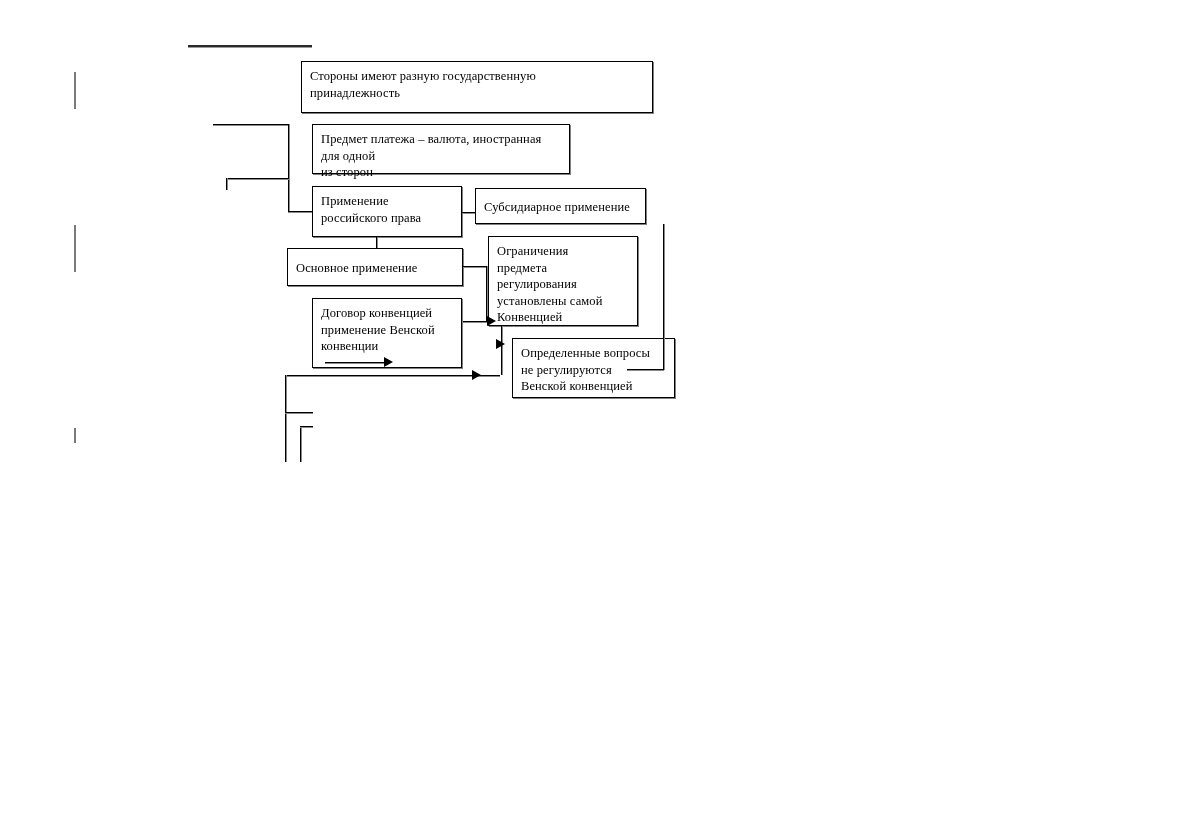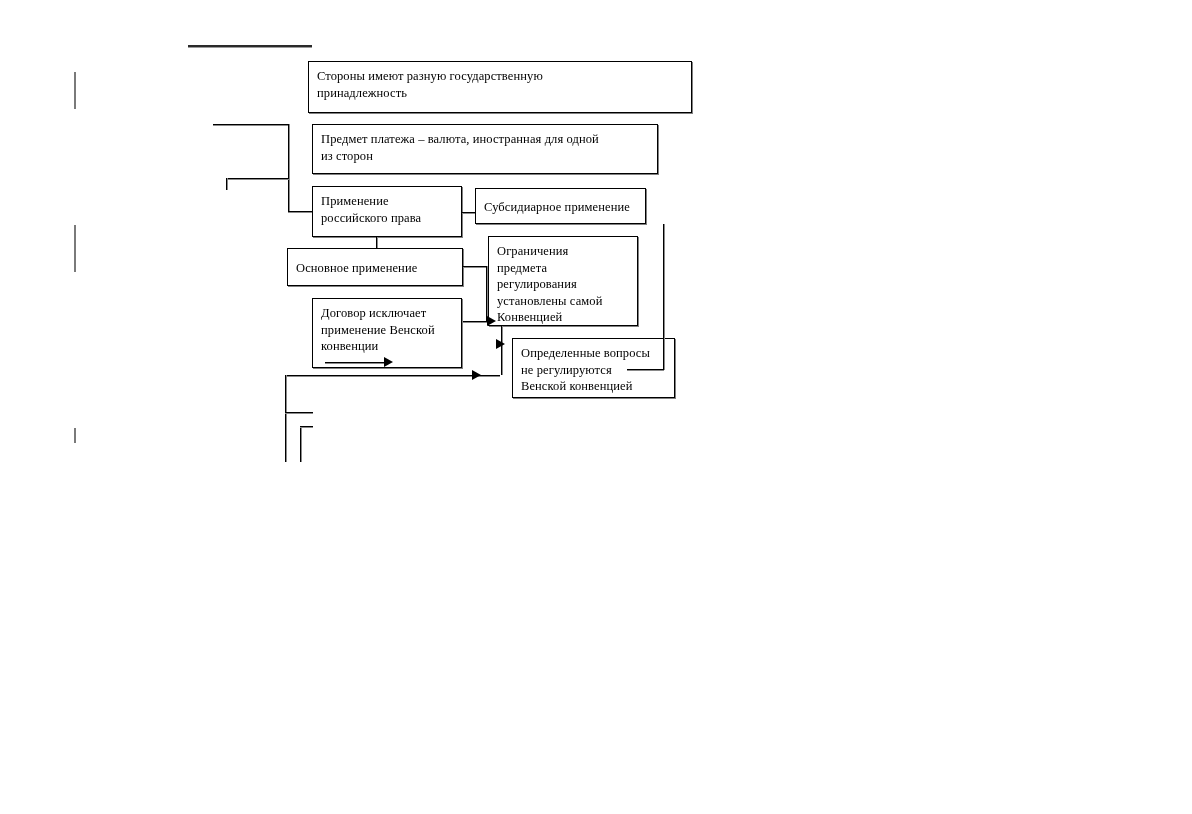--- a/index.html
+++ b/index.html
@@ -85,24 +85,24 @@
   <div class="hline" style="left:213px; top:124px; width:76px;"></div>
 
   <div class="vline" style="left:288px; top:124px; height:88px;"></div>
 
   <div class="hline" style="left:226px; top:178px; width:63px;"></div>
 
   <div class="vline" style="left:226px; top:178px; height:12px;"></div>
 
   <div class="hline" style="left:288px; top:211px; width:25px;"></div>
 
-  <div class="node" style="left:308px; top:61px; width:384px; height:52px;">Стороны имеют разную государственную
+  <div class="node" style="left:301px; top:61px; width:352px; height:52px;">Стороны имеют разную государственную
 принадлежность</div>
 
-  <div class="node" style="left:312px; top:124px; width:346px; height:50px;">Предмет платежа – валюта, иностранная для одной
+  <div class="node" style="left:312px; top:124px; width:258px; height:50px;">Предмет платежа – валюта, иностранная для одной
 из сторон</div>
 
   <div class="node" style="left:312px; top:186px; width:150px; height:51px;">Применение
 российского права</div>
 
   <div class="hline" style="left:462px; top:212px; width:14px;"></div>
 
   <div class="node vcenter" style="left:475px; top:188px; width:171px; height:36px;">Субсидиарное применение</div>
 
   <div class="vline" style="left:376px; top:237px; height:11px;"></div>
@@ -113,21 +113,21 @@
 предмета
 регулирования
 установлены самой
 Конвенцией</div>
 
   <div class="hline" style="left:463px; top:266px; width:24px;"></div>
   <div class="vline" style="left:486px; top:266px; height:56px;"></div>
   <div class="hline" style="left:463px; top:321px; width:24px;"></div>
   <div class="arrow-r" style="left:487px; top:316px;"></div>
 
-  <div class="node" style="left:312px; top:298px; width:150px; height:70px;">Договор исключает
+  <div class="node" style="left:312px; top:298px; width:150px; height:70px;">Договор конвенцией
 применение Венской
 конвенции</div>
 
   <div class="hline" style="left:325px; top:362px; width:60px;"></div>
   <div class="arrow-r" style="left:384px; top:357px;"></div>
 
   <div class="vline" style="left:501px; top:326px; height:49px;"></div>
   <div class="arrow-r" style="left:496px; top:339px;"></div>
 
   <div class="node" style="left:512px; top:338px; width:163px; height:60px;">Определенные вопросы

